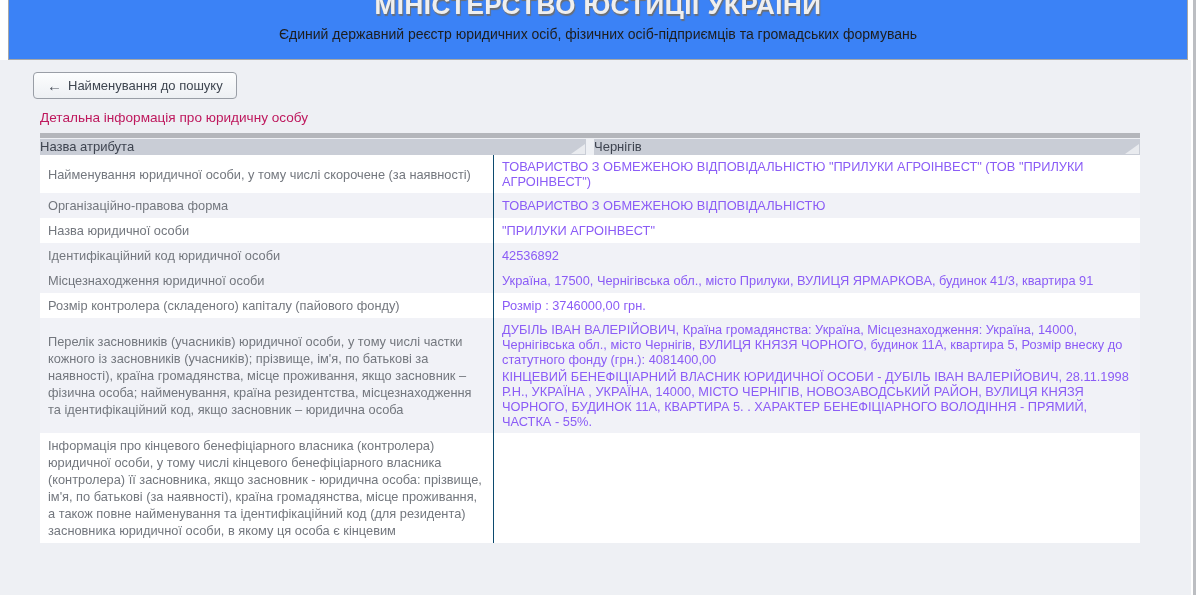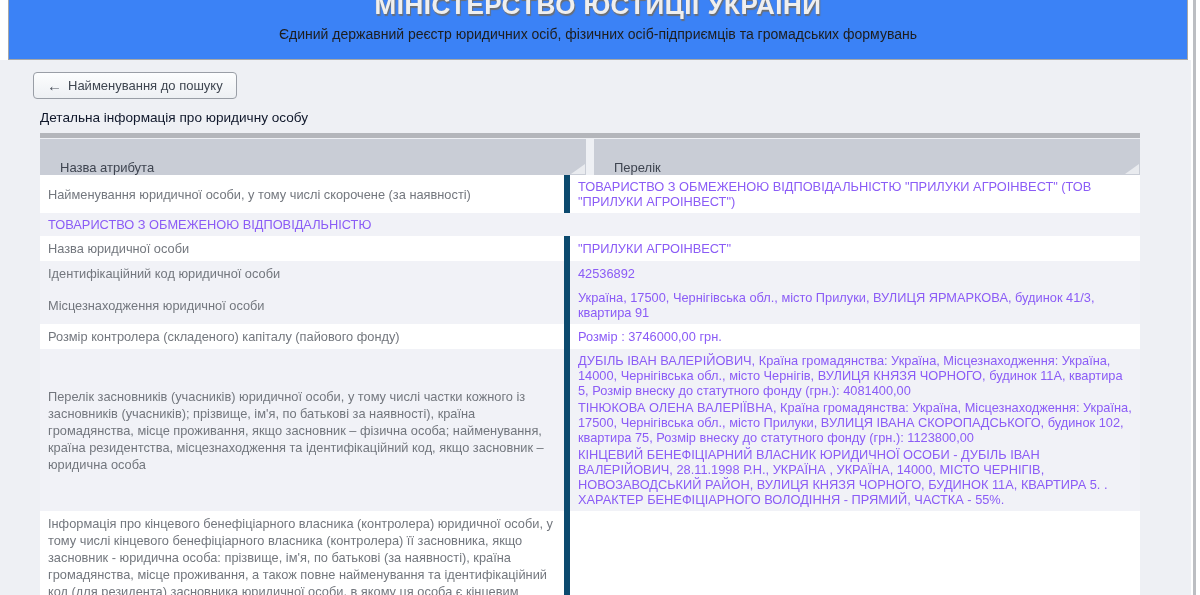--- a/index.html
+++ b/index.html
@@ -19,38 +19,38 @@
 
   
   .right-line { position:absolute; top:0; right:4px; width:3px; height:595px; background:#bcbec2; }
 
   .back-button { position:absolute; left:33px; top:72px; height:27px; padding:0 13px;
                  font-family:"Liberation Sans", sans-serif; font-size:13px; color:#3f4650;
                  background:linear-gradient(#fcfdfe,#edf0f3); border:1px solid #999ea6;
                  border-radius:4px; cursor:pointer; display:flex; align-items:center; gap:6px; }
   .back-arrow { font-size:15px; line-height:1; color:#4a505a; }
 
-  .section-title { position:absolute; left:40px; top:110px; font-size:13.6px; color:#0f172a; }
+  .section-title { position:absolute; left:40px; top:110px; font-size:13.6px; color:#be185d; }
 
   .data-table { position:absolute; left:40px; top:133px; width:1100px; font-size:12.8px; }
   .table-top-strip { height:5px; background:#b4b6bb; margin-bottom:1px; }
 
   .thead { display:flex; gap:8px; }
-  .th { position:relative; height:36px; background:#c9cdd6; color:#3e4450;
-        font-size:13px; display:flex; align-items:flex-end; padding-left:20px; cursor:pointer; }
+  .th { position:relative; height:16px; background:#c9cdd6; color:#3e4450;
+        font-size:13px; display:flex; align-items:flex-start; padding-left:0; cursor:pointer; }
   .th-attr { width:546px; }
   .th-value { flex:1; }
   .sort-corner { position:absolute; right:1px; bottom:1px; width:0; height:0;
                  border-style:solid; border-width:0 0 10px 14px;
                  border-color:transparent transparent #e9ebef transparent; }
 
   .row { display:flex; background:#ffffff; }
   .row.alt { background:#f1f2f7; }
   .cell { display:flex; flex-direction:column; justify-content:center; padding:4px 8px; }
-  .attr-cell { width:530px; border-right:6px solid #0c4a6e; color:#73777e; line-height:17px; }
+  .attr-cell { width:454px; border-right:1px solid #0c4a6e; color:#73777e; line-height:17px; }
   .value-cell { flex:1; color:#8b5cf6; line-height:15px; }
   .vp + .vp { margin-top:2px; }
 </style>
 </head>
 <body>
 
 <div class="page-bg"></div>
 <div class="right-line"></div>
 
 <div class="site-header">
@@ -66,32 +66,33 @@
 <div class="section-title">Детальна інформація про юридичну особу</div>
 
 <div class="data-table">
   <div class="table-top-strip"></div>
   <div class="thead">
     <div class="th th-attr">
       <span>Назва атрибута</span>
       <span class="sort-corner"></span>
     </div>
     <div class="th th-value">
-      <span>Перелік</span>
+      <span>Чернігів</span>
       <span class="sort-corner"></span>
     </div>
   </div>
   <div class="tbody">
       <div class="row">
         <div class="cell attr-cell">Найменування юридичної особи, у тому числі скорочене (за наявності)</div>
         <div class="cell value-cell">
           <div class="vp">ТОВАРИСТВО З ОБМЕЖЕНОЮ ВІДПОВІДАЛЬНІСТЮ "ПРИЛУКИ АГРОІНВЕСТ" (ТОВ "ПРИЛУКИ АГРОІНВЕСТ")</div>
         </div>
       </div>
       <div class="row alt">
+        <div class="cell attr-cell">Організаційно-правова форма</div>
         <div class="cell value-cell">
           <div class="vp">ТОВАРИСТВО З ОБМЕЖЕНОЮ ВІДПОВІДАЛЬНІСТЮ</div>
         </div>
       </div>
       <div class="row">
         <div class="cell attr-cell">Назва юридичної особи</div>
         <div class="cell value-cell">
           <div class="vp">"ПРИЛУКИ АГРОІНВЕСТ"</div>
         </div>
       </div>
@@ -110,21 +111,20 @@
       <div class="row">
         <div class="cell attr-cell">Розмір контролера (складеного) капіталу (пайового фонду)</div>
         <div class="cell value-cell">
           <div class="vp">Розмір : 3746000,00 грн.</div>
         </div>
       </div>
       <div class="row alt">
         <div class="cell attr-cell">Перелік засновників (учасників) юридичної особи, у тому числі частки кожного із засновників (учасників); прізвище, ім'я, по батькові за наявності), країна громадянства, місце проживання, якщо засновник – фізична особа; найменування, країна резидентства, місцезнаходження та ідентифікаційний код, якщо засновник – юридична особа</div>
         <div class="cell value-cell">
           <div class="vp">ДУБІЛЬ ІВАН ВАЛЕРІЙОВИЧ, Країна громадянства: Україна, Місцезнаходження: Україна, 14000, Чернігівська обл., місто Чернігів, ВУЛИЦЯ КНЯЗЯ ЧОРНОГО, будинок 11А, квартира 5, Розмір внеску до статутного фонду (грн.): 4081400,00</div>
-          <div class="vp">ТІНЮКОВА ОЛЕНА ВАЛЕРІЇВНА, Країна громадянства: Україна, Місцезнаходження: Україна, 17500, Чернігівська обл., місто Прилуки, ВУЛИЦЯ ІВАНА СКОРОПАДСЬКОГО, будинок 102, квартира 75, Розмір внеску до статутного фонду (грн.): 1123800,00</div>
           <div class="vp">КІНЦЕВИЙ БЕНЕФІЦІАРНИЙ ВЛАСНИК ЮРИДИЧНОЇ ОСОБИ - ДУБІЛЬ ІВАН ВАЛЕРІЙОВИЧ, 28.11.1998 Р.Н., УКРАЇНА , УКРАЇНА, 14000, МІСТО ЧЕРНІГІВ, НОВОЗАВОДСЬКИЙ РАЙОН, ВУЛИЦЯ КНЯЗЯ ЧОРНОГО, БУДИНОК 11А, КВАРТИРА 5. . ХАРАКТЕР БЕНЕФІЦІАРНОГО ВОЛОДІННЯ - ПРЯМИЙ, ЧАСТКА - 55%.</div>
         </div>
       </div>
       <div class="row">
         <div class="cell attr-cell">Інформація про кінцевого бенефіціарного власника (контролера) юридичної особи, у тому числі кінцевого бенефіціарного власника (контролера) її засновника, якщо засновник - юридична особа: прізвище, ім'я, по батькові (за наявності), країна громадянства, місце проживання, а також повне найменування та ідентифікаційний код (для резидента) засновника юридичної особи, в якому ця особа є кінцевим</div>
         <div class="cell value-cell"></div>
       </div>
     </div>
 </div>
 

